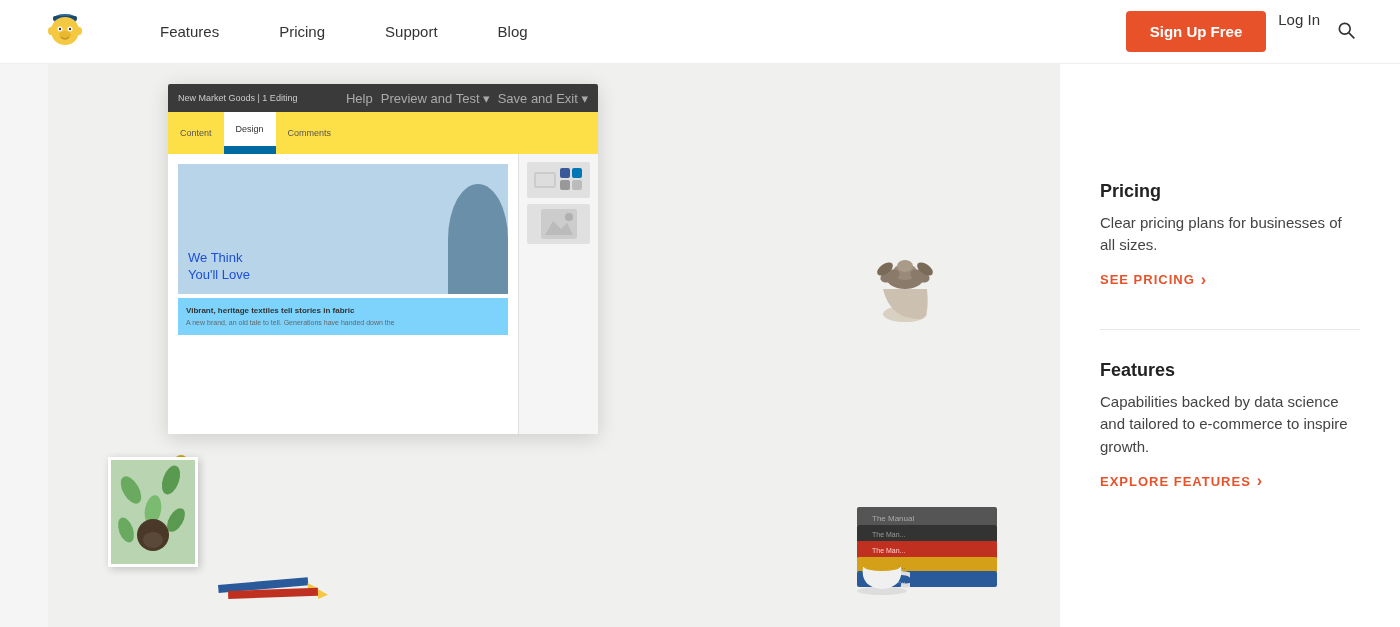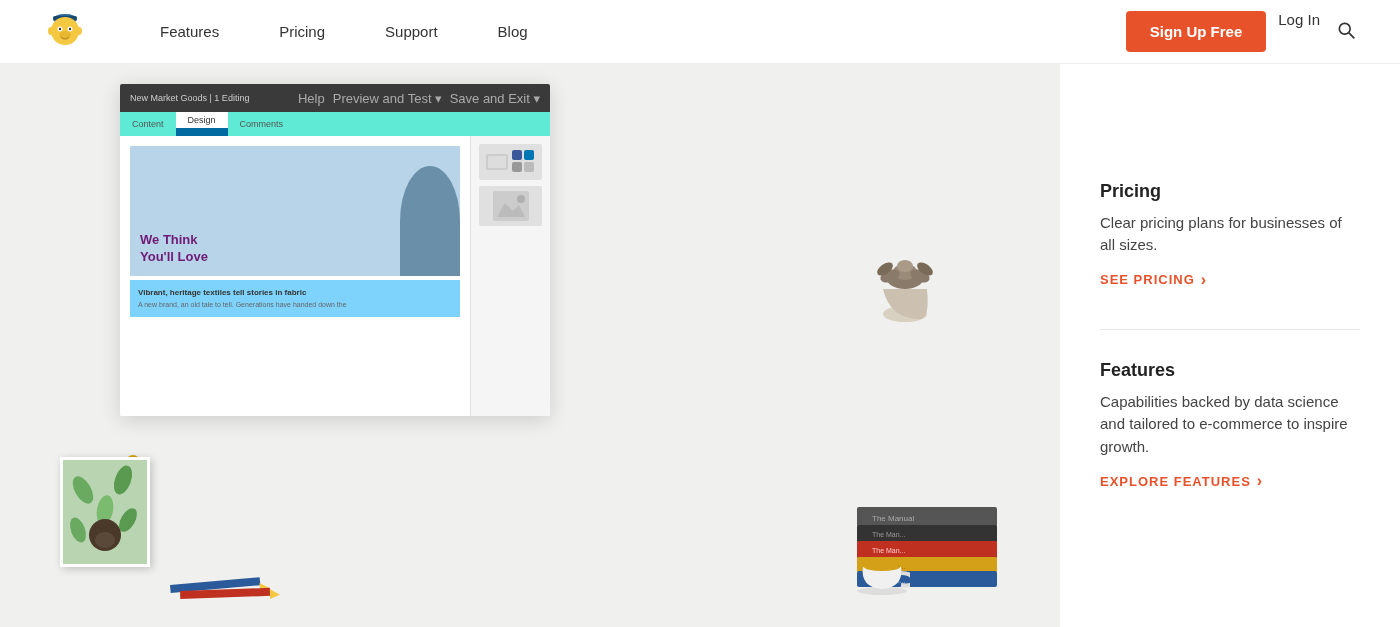--- a/index.html
+++ b/index.html
@@ -73,20 +73,21 @@
       height: calc(627px - 64px);
       background: #fff;
     }
 
     
     .hero-area {
       flex: 1;
       position: relative;
       background: #f5f5f5;
       overflow: hidden;
+      padding-left: 48px;
     }
 
     
     .hero-bg {
       width: 100%;
       height: 100%;
       position: relative;
       background: #f0f0ee;
     }
 
@@ -117,22 +118,22 @@
     }
     .editor-toolbar-actions {
       margin-left: auto;
       display: flex;
       gap: 8px;
       font-size: 13px;
       color: #aaa;
     }
     .editor-tabs {
       display: flex;
-      background: #5eead4;
-      height: 24px;
+      background: #fde047;
+      height: 42px;
     }
     .editor-tab {
       padding: 0 12px;
       font-size: 9px;
       display: flex;
       align-items: center;
       color: #555;
       cursor: pointer;
     }
     .editor-tab.active {
@@ -169,22 +170,22 @@
       height: 130px;
       display: flex;
       align-items: flex-end;
       justify-content: space-between;
       padding: 10px;
       position: relative;
       overflow: hidden;
     }
     .editor-hero-text {
       font-size: 13px;
-      font-weight: bold;
-      color: #701a75;
+      font-weight: normal;
+      color: #1d4ed8;
       line-height: 1.3;
       z-index: 2;
     }
     .editor-person-silhouette {
       width: 60px;
       height: 110px;
       background: #6a8fa8;
       border-radius: 50% 50% 0 0;
       position: absolute;
       right: 0;

